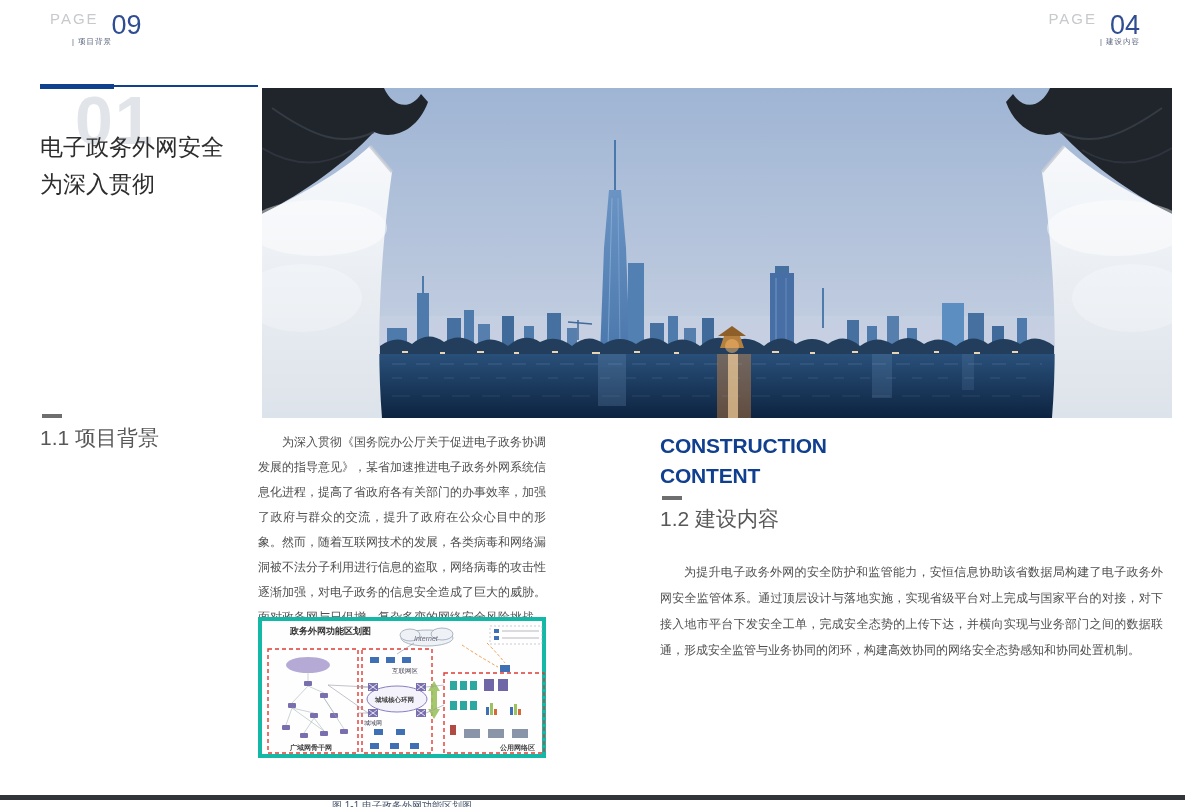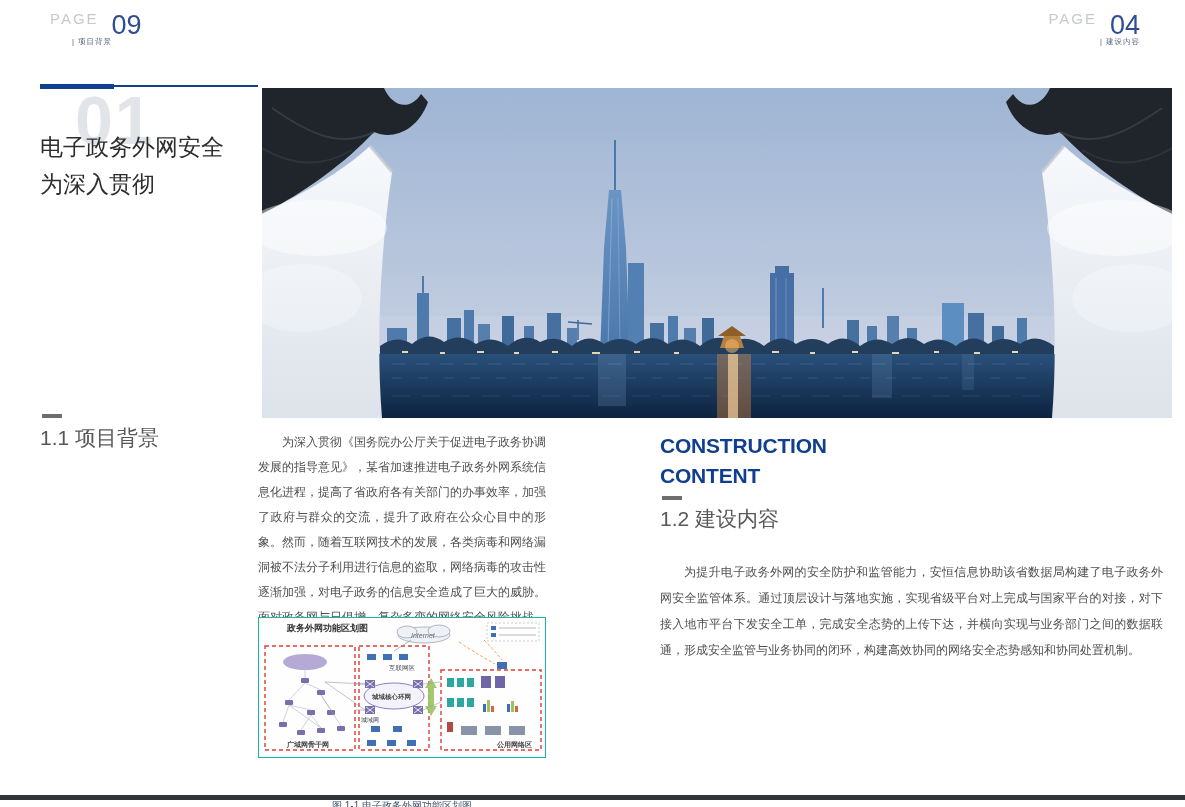--- a/index.html
+++ b/index.html
@@ -28,21 +28,21 @@
   #cc-head{position:absolute;left:660px;top:431px;}
   #cc-dash{position:absolute;left:662px;top:496px;}
   #cc-cn{position:absolute;left:660px;top:505px;}
   
   .body-par{color:#4f4f4f;text-align:justify;text-indent:2em;}
   #bg-par{position:absolute;left:258px;top:430px;width:288px;font-size:12px;line-height:25px;}
   #cc-par{position:absolute;left:660px;top:559px;width:503px;font-size:12px;line-height:26px;}
   
   #photo{position:absolute;left:262px;top:88px;width:910px;height:330px;}
   
-  #figure-box{position:absolute;left:258px;top:617px;width:288px;height:141px;background:#fefefe;border:1px solid #14b8a6;box-sizing:border-box;}
+  #figure-box{position:absolute;left:258px;top:617px;width:288px;height:141px;background:#fefefe;border:4px solid #14b8a6;box-sizing:border-box;}
   #figure-caption{position:absolute;left:258px;top:799px;width:288px;text-align:center;font-size:10px;color:#44546a;font-weight:500;}
   
   #footer-bar{position:absolute;left:0;top:795px;width:1185px;height:5px;background:#31353a;}
 </style>
 </head>
 <body>
 
 <div id="page">
 
   <div class="pagehead" style="left:50px;">

